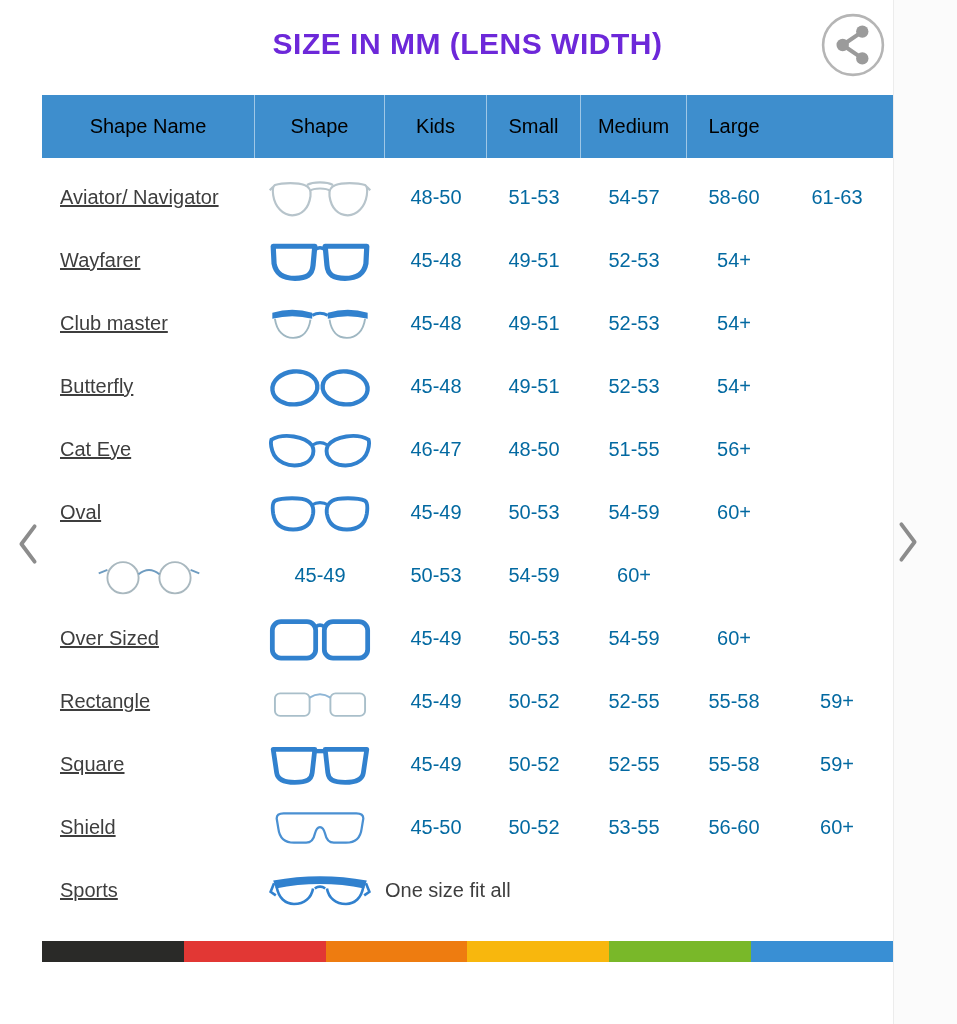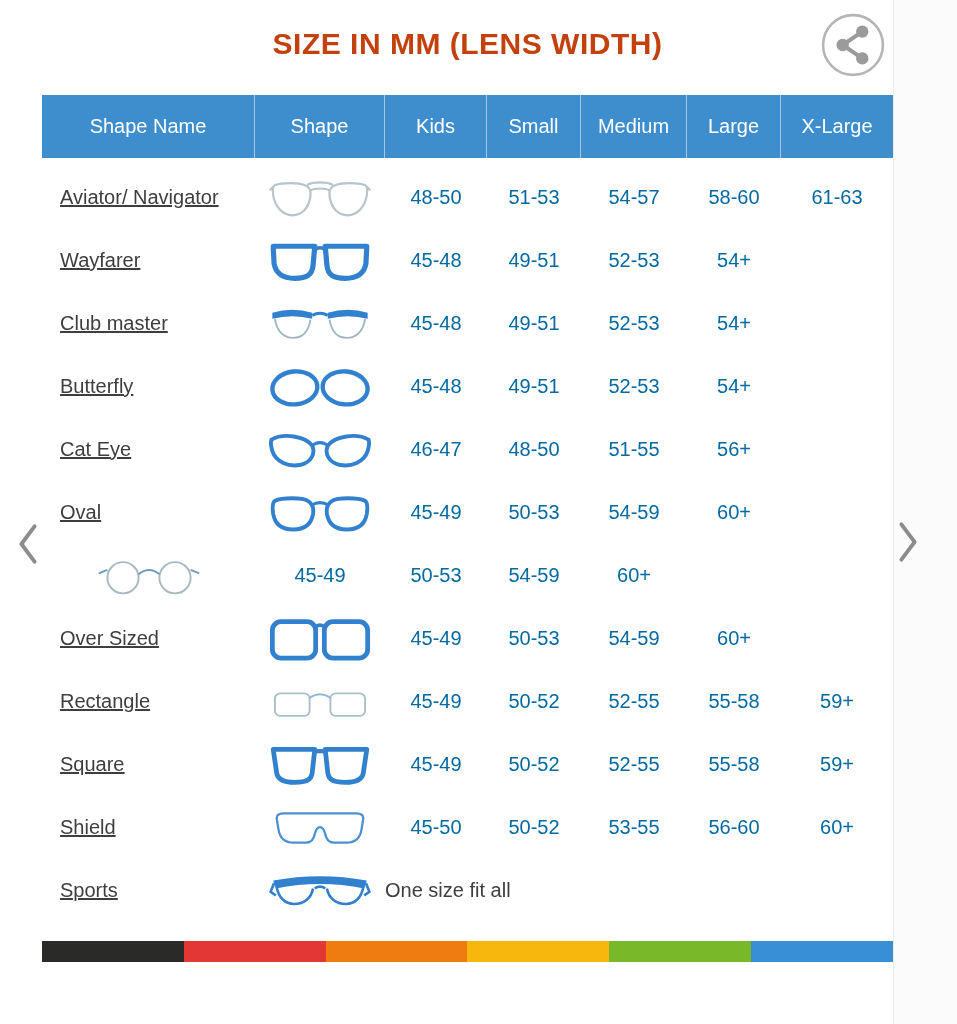--- a/index.html
+++ b/index.html
@@ -4,30 +4,30 @@
 <style>
   * { box-sizing: border-box; }
   html,body { margin:0; padding:0; background:#ffffff; }
   body { font-family:"Liberation Sans", sans-serif; }
   .page { position:relative; width:957px; height:1024px; background:#ffffff; overflow:hidden; }
 
   .right-margin { position:absolute; left:894px; top:0; width:63px; height:100%; background:#fbfbfb; }
   .card-right-edge { position:absolute; left:893px; top:0; width:1px; height:100%; background:#ececec; }
 
   .title { position:absolute; left:42px; top:27px; width:851px; text-align:center;
-           font-size:30px; font-weight:700; color:#c2410c; letter-spacing:0.5px; }
+           font-size:30px; font-weight:700; color:#6d28d9; letter-spacing:0.5px; }
 
   .share-btn { position:absolute; left:820px; top:12px; width:66px; height:66px;
                padding:0; border:none; background:transparent; cursor:pointer; }
   .share-btn svg { width:66px; height:66px; display:block; }
 
   .thead { position:absolute; left:42px; top:95px; width:851px; height:63px;
            display:grid; grid-template-columns:213px 130px 102px 94px 106px 94px 1fr; }
   .th { display:flex; align-items:center; justify-content:center;
-        color:#ffffff; font-size:20px; border-right:1px solid rgba(255,255,255,0.5); }
+        color:#000000; font-size:20px; border-right:1px solid rgba(255,255,255,0.5); }
   .th:last-child { border-right:none; }
 
   .tbody { position:absolute; left:42px; top:166px; width:851px; }
   .tr { display:grid; grid-template-columns:213px 130px 102px 94px 106px 94px 1fr;
         height:63px; align-items:center; }
   .td-name { padding-left:18px; font-size:20px; color:#3e3e3e; white-space:nowrap;text-decoration:underline; }
   .td-shape { display:flex; align-items:center; justify-content:center; }
   .td-shape svg { width:104px; height:54px; display:block; }
   .td-size { text-align:center; font-size:20px; color:#0369a1; }
   .td-span { grid-column:3 / 8; text-align:left; font-size:20px; color:#3e3e3e; }
@@ -62,21 +62,20 @@
     </span>
   </button>
 
   <div class="thead" style="background: rgb(62, 142, 205);">
       <div class="th">Shape Name</div>
       <div class="th">Shape</div>
       <div class="th">Kids</div>
       <div class="th">Small</div>
       <div class="th">Medium</div>
       <div class="th">Large</div>
-      <div class="th">X-Large</div>
     </div>
 
   <div class="tbody">
       <div class="tr">
         <div class="td-name">Aviator/ Navigator</div>
         <div class="td-shape">
           <svg viewBox="0 0 120 60">
             <g fill="none" stroke="#b7c4cb" stroke-width="2.5">
               <path d="M8 15 C17 12 35 12 42 15 C48 17 50 21 49 28 C47 42 39 50 28 50 C17 50 8 40 6 27 C5 20 6 16 8 15 Z"></path>
               <path d="M112 15 C103 12 85 12 78 15 C72 17 70 21 71 28 C73 42 81 50 92 50 C103 50 112 40 114 27 C115 20 114 16 112 15 Z"></path>

